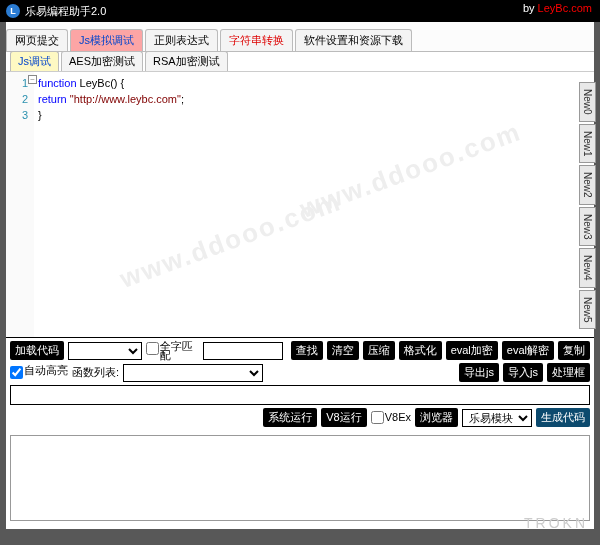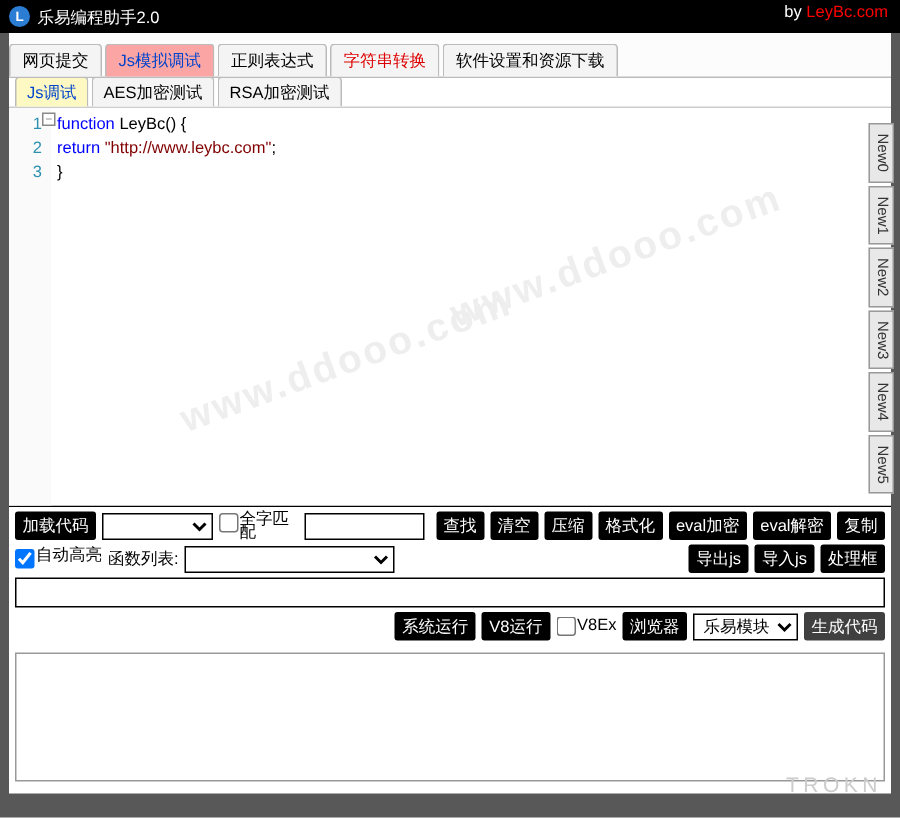--- a/index.html
+++ b/index.html
@@ -131,21 +131,21 @@
     <div class="row" style="justify-content:flex-end">
       <span class="spacer"></span>
       <button class="blackbtn">系统运行</button>
       <button class="blackbtn">V8运行</button>
       <label class="checkbox">
           <input type="checkbox" style="">
           <span>V8Ex</span>
         </label>
       <button class="blackbtn">浏览器</button>
       <select class="combo"><option>乐易模块</option></select>
-      <button class="blackbtn" style="background:#404040">生成代码</button>
+      <button class="blackbtn" style="background:#0c4a6e">生成代码</button>
     </div>
   </div>
 
   <div class="outbox"></div>
 
 </div>
 
 <div class="footer">TROKN</div>
 
 </body></html>

